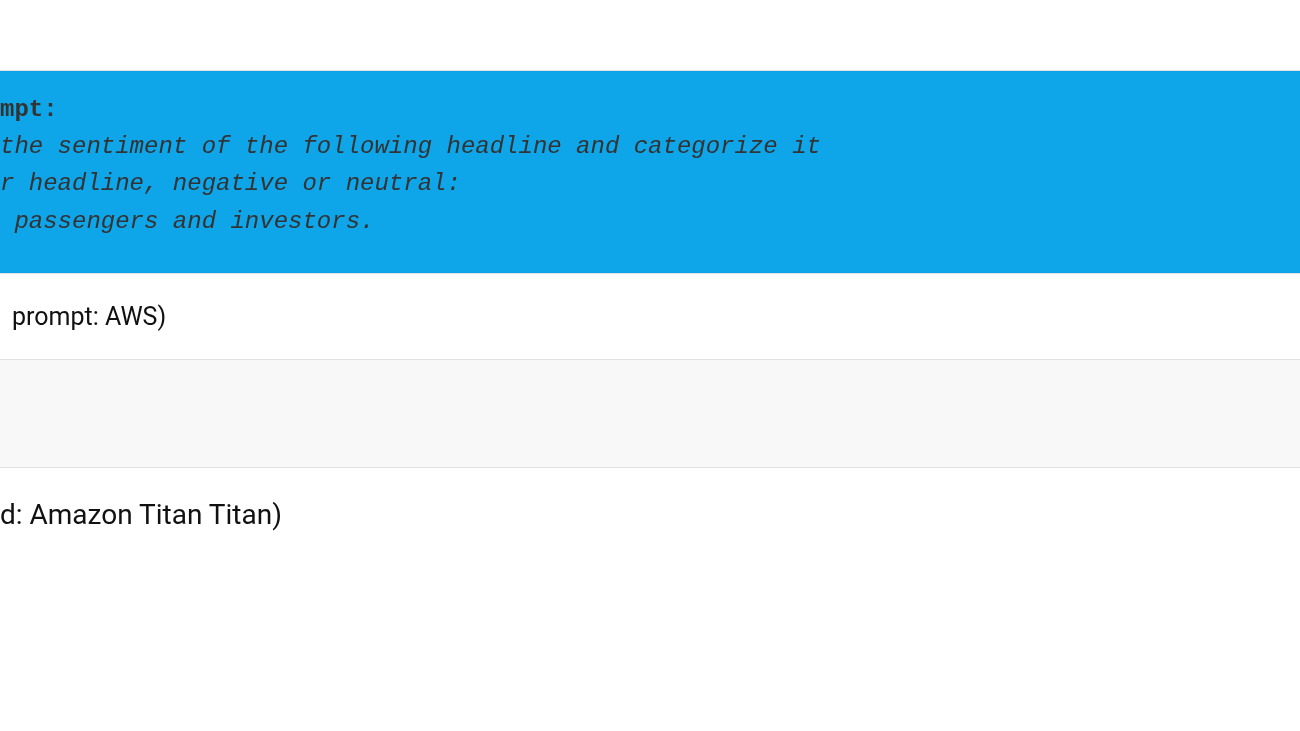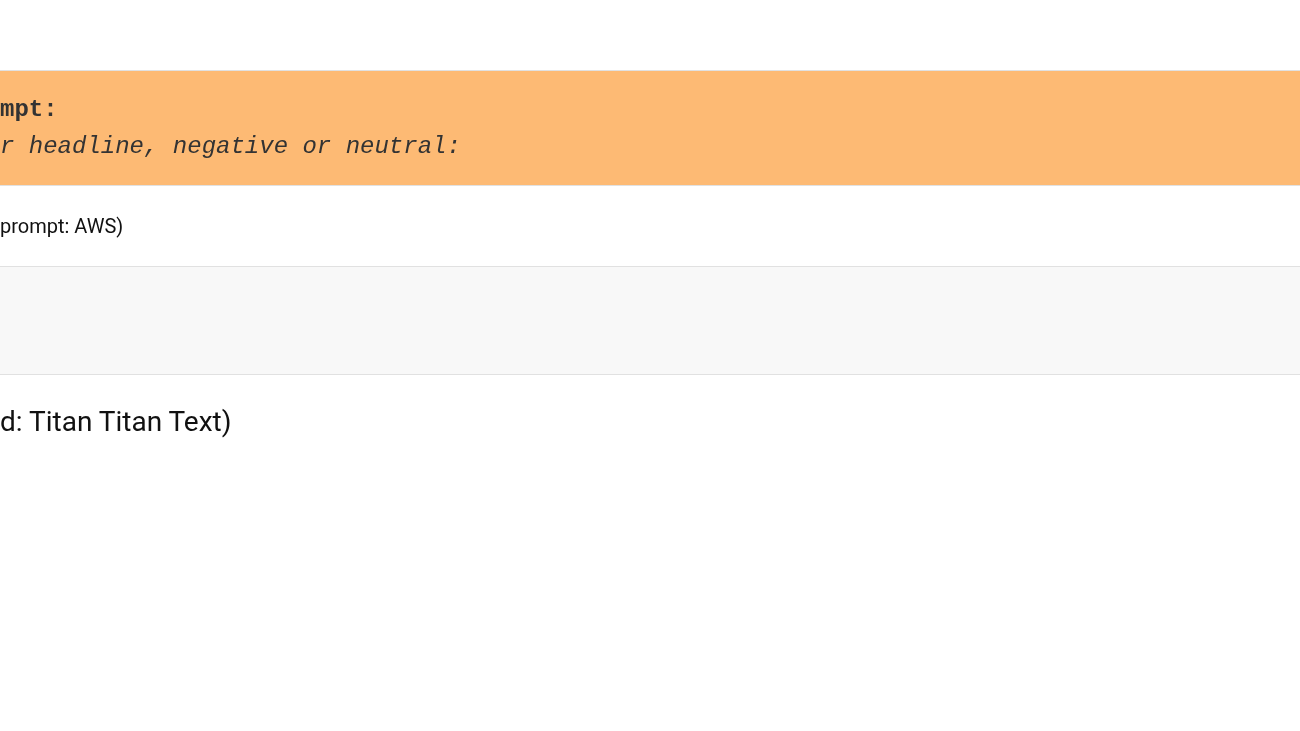--- a/index.html
+++ b/index.html
@@ -8,65 +8,67 @@
       box-sizing: border-box;
     }
     body {
       font-family: -apple-system, BlinkMacSystemFont, "Segoe UI", Roboto, Helvetica, Arial, sans-serif;
       background: #ffffff;
       width: 1300px;
       height: 731px;
       overflow: hidden;
     }
     .code-block {
-      background: #fdba74;
+      background: #0ea5e9;
       border-top: 1px solid #e1e1e1;
       border-bottom: 1px solid #e1e1e1;
-      padding: 20px 0 20px 0;
+      padding: 20px 0 33px 0;
       margin-top: 70px;
       font-family: "Courier New", Courier, monospace;
       font-size: 24px;
       line-height: 1.55;
       color: #333;
     }
     .code-line {
       white-space: pre;
     }
     .bold {
       font-weight: bold;
       font-style: normal;
     }
     .italic {
       font-style: italic;
       font-weight: normal;
     }
     .caption-1 {
       font-family: -apple-system, BlinkMacSystemFont, "Segoe UI", Roboto, Helvetica, Arial, sans-serif;
-      font-size: 20px;
+      font-size: 25px;
       color: #111;
-      padding: 28px 0 28px 0;
+      padding: 28px 0 28px 12px;
       border-bottom: 1px solid #e1e1e1;
     }
     .empty-block {
       background: #f8f8f8;
       height: 108px;
       border-bottom: 1px solid #e1e1e1;
     }
     .caption-2 {
       font-family: -apple-system, BlinkMacSystemFont, "Segoe UI", Roboto, Helvetica, Arial, sans-serif;
       font-size: 28px;
       color: #111;
       padding: 30px 0 30px 0;
     }
   </style>
 </head>
 <body>
 
 <div class="code-block">
   <div class="code-line bold">mpt:</div>
+  <div class="code-line italic">the sentiment of the following headline and categorize it</div>
   <div class="code-line italic">r headline, negative or neutral:</div>
+  <div class="code-line italic"> passengers and investors.</div>
 </div>
 
 <div class="caption-1"> prompt: AWS)</div>
 
 <div class="empty-block"></div>
 
-<div class="caption-2">d: Titan Titan Text)</div>
+<div class="caption-2">d: Amazon Titan Titan)</div>
 
 </body></html>

